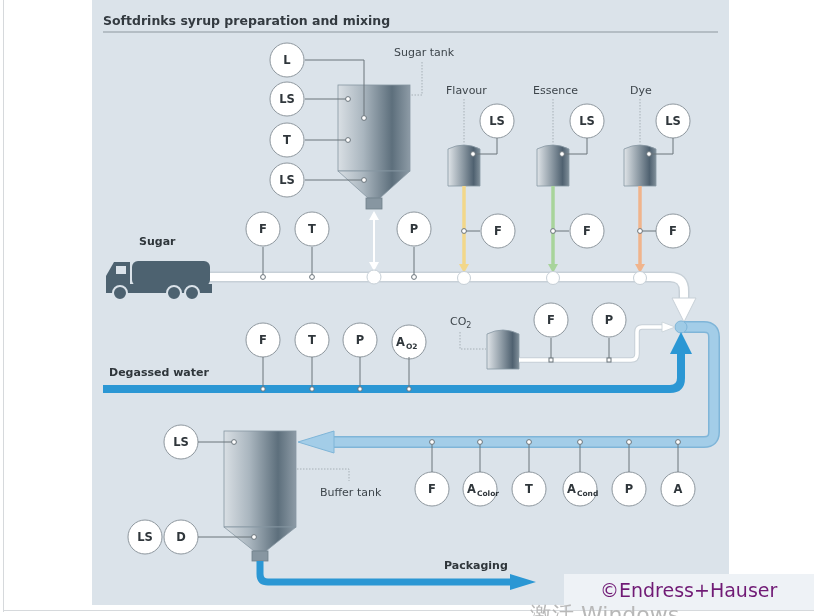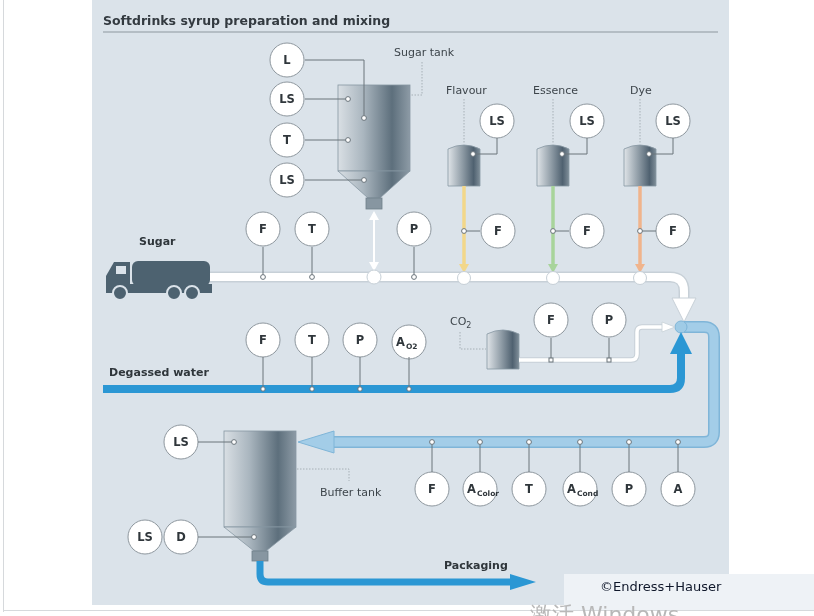--- a/index.html
+++ b/index.html
@@ -7,21 +7,21 @@
   .frame-left { position: absolute; left: 3px; top: 0; width: 1px; height: 612px; background: #d6d9dc; }
   .frame-bottom { position: absolute; left: 3px; top: 610px; width: 811px; height: 1px; background: #d6d9dc; }
   .panel { position: absolute; left: 92px; top: 0; width: 637px; height: 605px; background: #dbe3ea; }
   svg.diagram { position: absolute; left: 0; top: 0; }
   .title { font-family: "DejaVu Sans", sans-serif; font-size: 12.5px; font-weight: bold; fill: #333a40; }
   .lbl { font-family: "DejaVu Sans", sans-serif; font-size: 11px; fill: #3d454b; }
   .lblb { font-family: "DejaVu Sans", sans-serif; font-size: 11px; font-weight: bold; fill: #2f363b; }
   .inst-text { font-family: "DejaVu Sans", sans-serif; font-size: 11.5px; font-weight: bold; fill: #2f363b; }
   .inst-sub { font-family: "DejaVu Sans", sans-serif; font-size: 7.5px; font-weight: bold; fill: #2f363b; }
   .copyright { position: absolute; left: 564px; top: 574px; width: 250px; height: 36px; background: #eef2f6; }
-  .copyright span { position: absolute; left: 36px; top: 5px; font-family: "DejaVu Sans", sans-serif; font-size: 13px; color: #0f172a; }
+  .copyright span { position: absolute; left: 36px; top: 5px; font-family: "DejaVu Sans", sans-serif; font-size: 19px; color: #701a75; }
   .watermark { position: absolute; left: 530px; top: 600px; font-family: "DejaVu Sans", sans-serif; font-size: 22px; color: #b8b8b8; white-space: nowrap; }
 </style>
 </head>
 <body>
 
 <div class="frame-left"></div>
 <div class="frame-bottom"></div>
 <div class="panel"></div>
 
 <svg class="diagram" width="814" height="616" viewBox="0 0 814 616">

